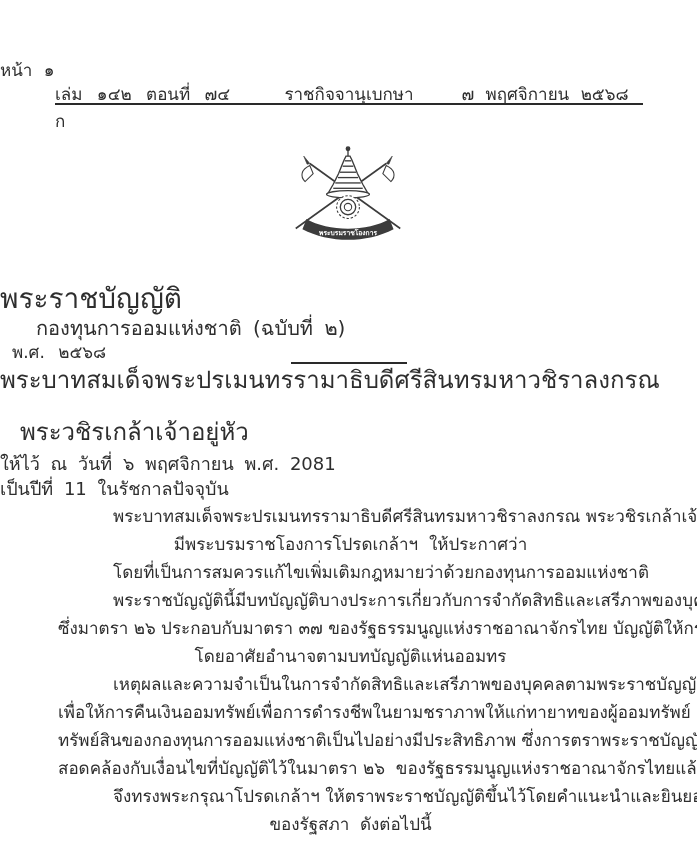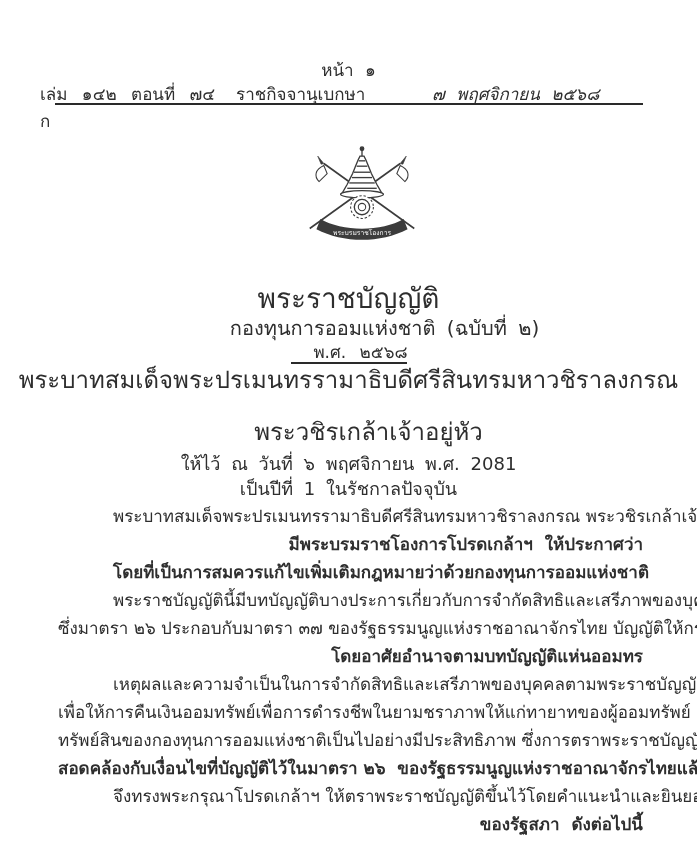--- a/index.html
+++ b/index.html
@@ -1,44 +1,44 @@
 <!DOCTYPE html>
 <html><head>
 <meta charset="utf-8">
 <style>
   html,body{margin:0;padding:0;}
   body{
     width:697px;height:866px;position:relative;background:#ffffff;
     font-family:"DejaVu Sans",sans-serif;color:#2e2e2e;overflow:hidden;
   }
   .abs{position:absolute;}
-  .ctr{left:0;width:697px;text-align:center;}
+  .ctr{left:0;width:697px;text-align:left;}
   
   .pageno{top:56px;font-size:17px;word-spacing:6px;}
-  .hdr-row{top:80px;left:40px;width:588px;display:flex;align-items:baseline;font-size:17px;}
+  .hdr-row{top:80px;left:55px;width:588px;display:flex;align-items:baseline;font-size:17px;}
   .hdr-left{flex:1;text-align:left;word-spacing:9px;}
-  .hdr-center{flex:1;}
-  .hdr-right{flex:1;text-align:left;word-spacing:6px;font-style:italic;}
+  .hdr-center{flex:1;text-align:center;}
+  .hdr-right{flex:1;text-align:center;word-spacing:6px;}
   .hdr-rule{top:103px;left:55px;width:588px;height:2px;background:#2a2a2a;}
   
-  .emblem{top:140px;left:295px;width:134px;height:110px;}
+  .emblem{top:140px;left:281px;width:134px;height:110px;font-weight:bold;}
   
   .t-act{top:276px;font-size:28px;}
   .t-subject{top:312px;font-size:20px;word-spacing:5px;margin-left:36px;}
   .t-year{top:338px;font-size:17px;word-spacing:8px;padding-left:12px;}
   .t-rule{top:362px;left:291px;width:116px;height:2px;background:#2a2a2a;}
   .k1{top:360px;font-size:24px;}
   .k2{top:412px;font-size:24px;margin-left:20px;}
   .given{top:449px;font-size:18px;word-spacing:5px;}
   .reign{top:474px;font-size:18px;word-spacing:5px;}
   
   .body-text{top:502px;left:58px;width:585px;font-size:17px;}
   .bl{height:28px;line-height:28px;white-space:nowrap;overflow:visible;}
   .bl.j{text-align:justify;text-align-last:justify;}
-  .bl.l{text-align:right;font-weight:bold;}
+  .bl.l{text-align:center;}
   .bl.ind{padding-left:55px;}
 </style>
 </head>
 <body>
 
 <div class="abs ctr pageno">หน้า ๑</div>
 <div class="abs hdr-row">
   <span class="hdr-left">เล่ม ๑๔๒ ตอนที่ ๗๔ ก</span>
   <span class="hdr-center">ราชกิจจานุเบกษา</span>
   <span class="hdr-right">๗ พฤศจิกายน ๒๕๖๘</span>
@@ -83,21 +83,21 @@
 </div>
 
 <div class="abs ctr t-act">พระราชบัญญัติ</div>
 <div class="abs ctr t-subject">กองทุนการออมแห่งชาติ (ฉบับที่ ๒)</div>
 <div class="abs ctr t-year">พ.ศ. ๒๕๖๘</div>
 <div class="abs t-rule"></div>
 
 <div class="abs ctr k1">พระบาทสมเด็จพระปรเมนทรรามาธิบดีศรีสินทรมหาวชิราลงกรณ</div>
 <div class="abs ctr k2">พระวชิรเกล้าเจ้าอยู่หัว</div>
 <div class="abs ctr given">ให้ไว้ ณ วันที่ ๖ พฤศจิกายน พ.ศ. 2081</div>
-<div class="abs ctr reign">เป็นปีที่ 1 ในรัชกาลปัจจุบัน</div>
+<div class="abs ctr reign">เป็นปีที่ 11 ในรัชกาลปัจจุบัน</div>
 
 <div class="abs body-text">
     <div class="bl j ind">พระบาทสมเด็จพระปรเมนทรรามาธิบดีศรีสินทรมหาวชิราลงกรณ พระวชิรเกล้าเจ้าอยู่หัว</div>
     <div class="bl l">มีพระบรมราชโองการโปรดเกล้าฯ&nbsp; ให้ประกาศว่า</div>
     <div class="bl l ind">โดยที่เป็นการสมควรแก้ไขเพิ่มเติมกฎหมายว่าด้วยกองทุนการออมแห่งชาติ</div>
     <div class="bl j ind">พระราชบัญญัตินี้มีบทบัญญัติบางประการเกี่ยวกับการจำกัดสิทธิและเสรีภาพของบุคคล</div>
     <div class="bl j">ซึ่งมาตรา ๒๖ ประกอบกับมาตรา ๓๗ ของรัฐธรรมนูญแห่งราชอาณาจักรไทย บัญญัติให้กระทำได้</div>
     <div class="bl l">โดยอาศัยอำนาจตามบทบัญญัติแห่นออมทร</div>
     <div class="bl j ind">เหตุผลและความจำเป็นในการจำกัดสิทธิและเสรีภาพของบุคคลตามพระราชบัญญัตินี้</div>
     <div class="bl j">เพื่อให้การคืนเงินออมทรัพย์เพื่อการดำรงชีพในยามชราภาพให้แก่ทายาทของผู้ออมทรัพย์ และการบริหารจัดการ</div>

